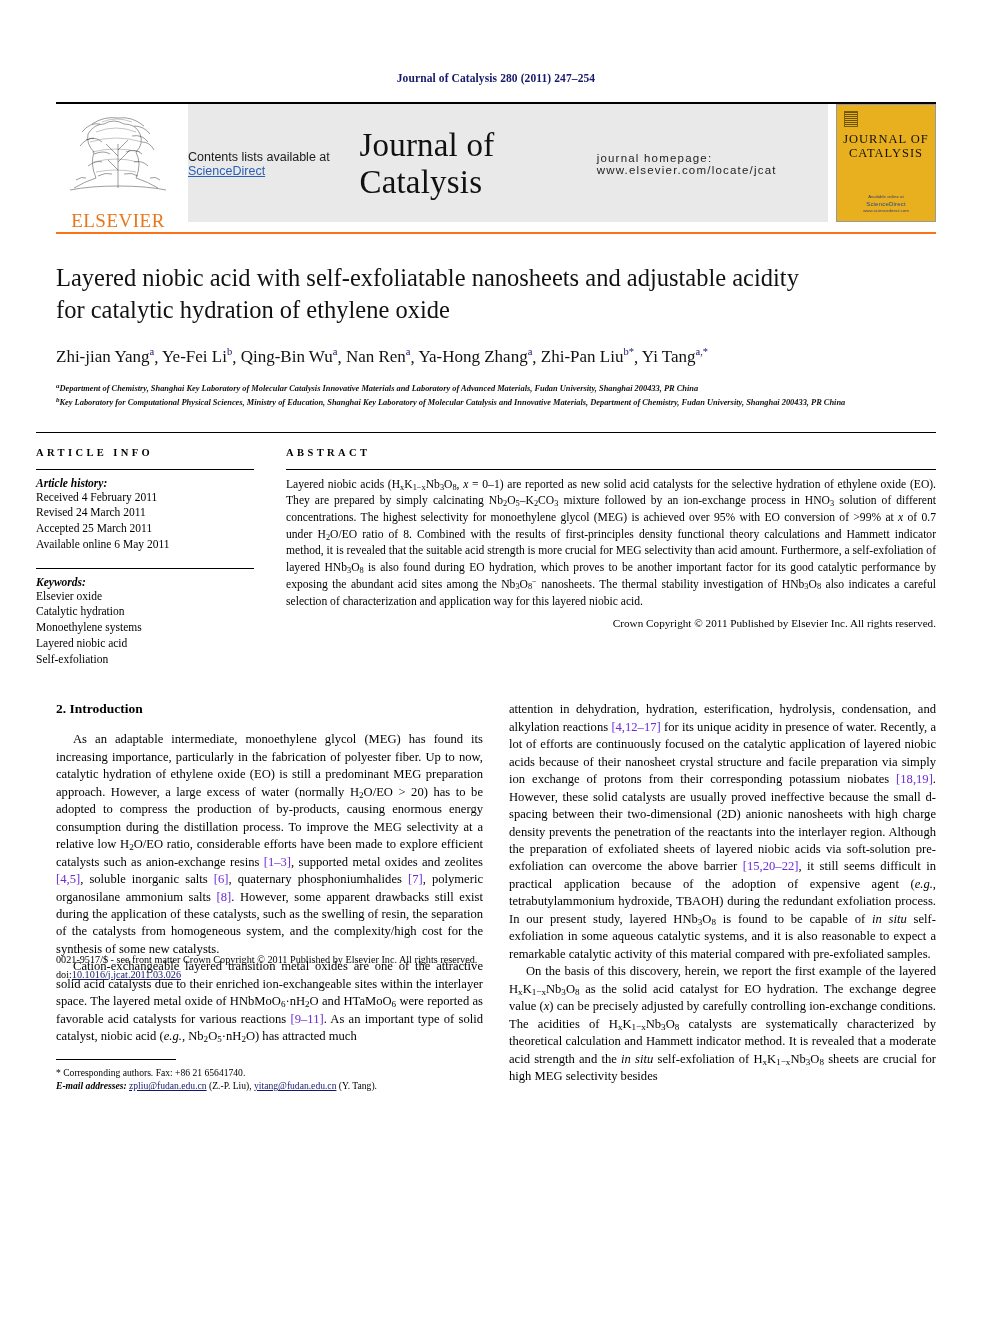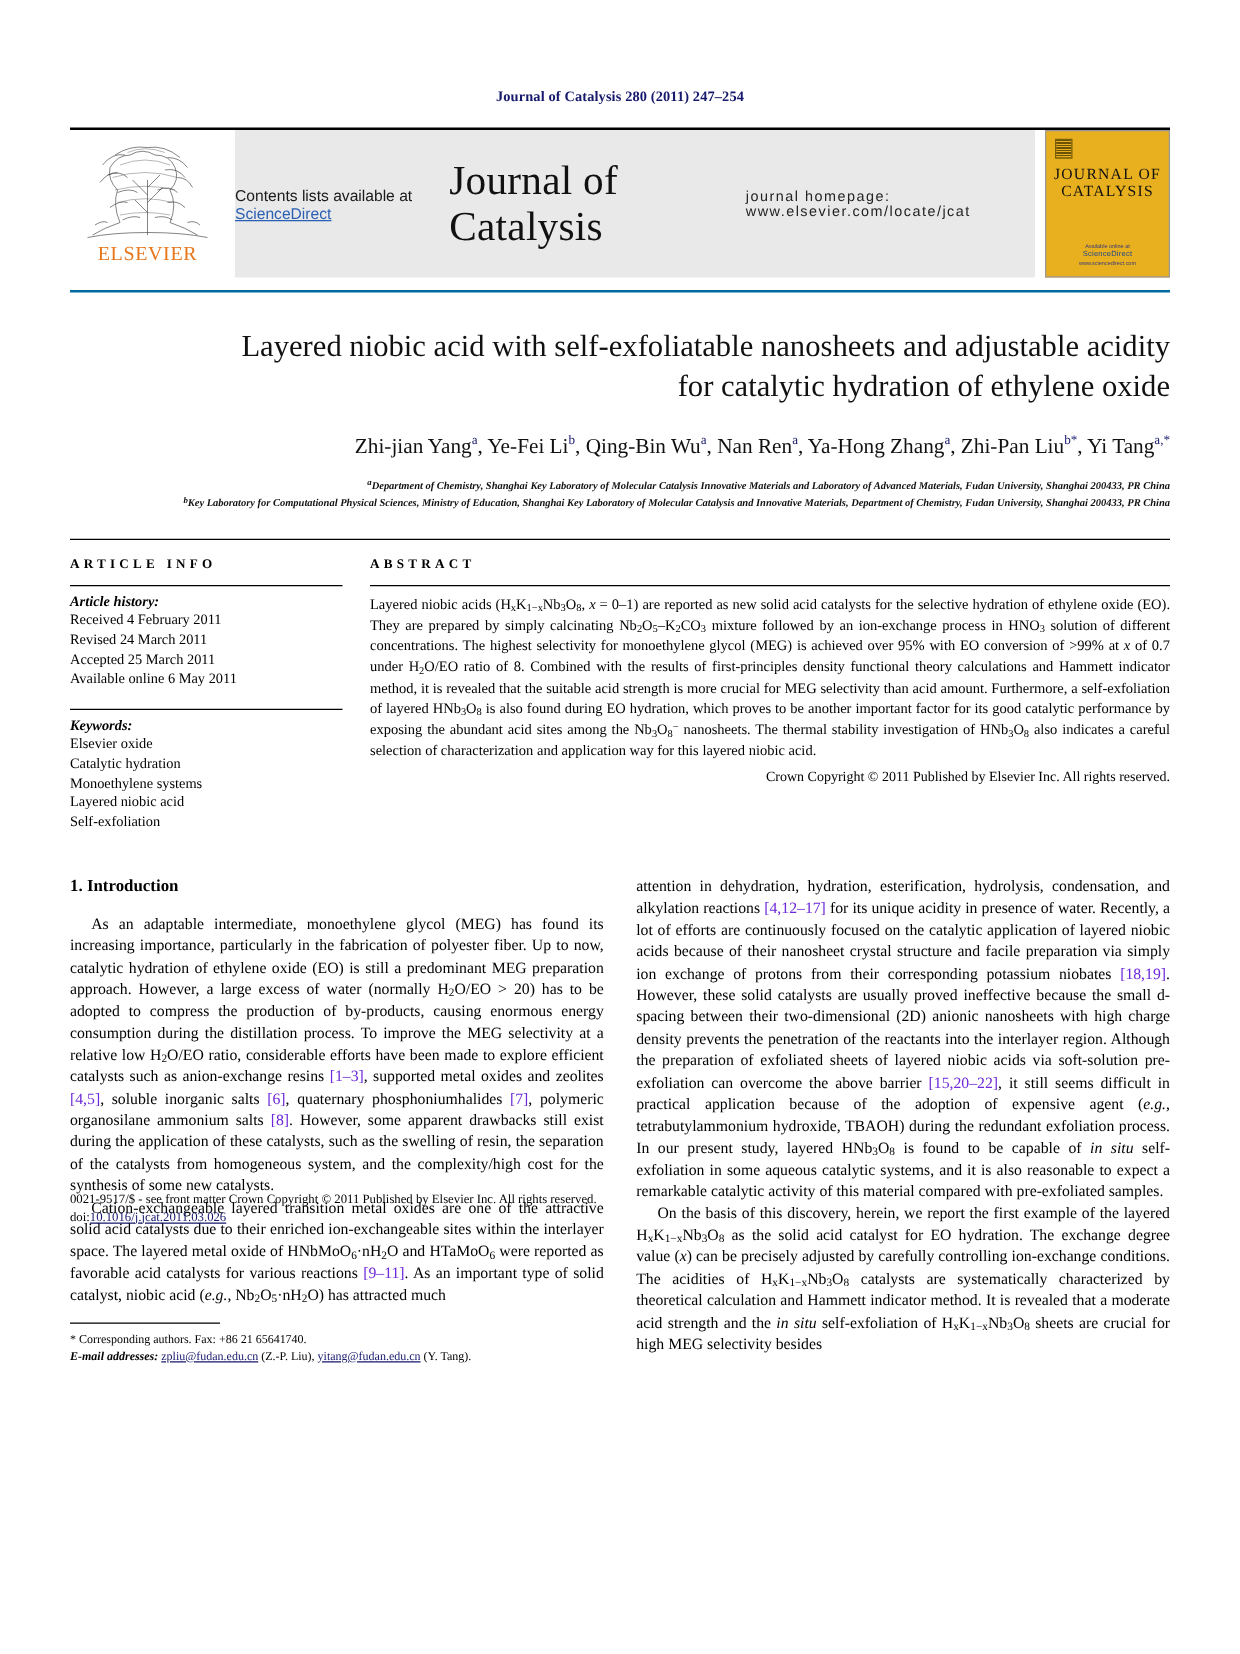--- a/index.html
+++ b/index.html
@@ -51,25 +51,25 @@
   }
   .tree-box {
     width: 112px;
     height: 84px;
     margin: 0 auto;
     position: relative;
   }
   .elsevier-word {
     text-align: center;
     font-family: "Liberation Serif", serif;
-    font-size: 16px;
+    font-size: 19px;
     letter-spacing: 0.5px;
     color: #e8761a;
     font-weight: normal;
-    margin-top: 1px;
+    margin-top: 16px;
   }
   .contents-band {
     flex: 1 1 auto;
     background: #e9e9e9;
     display: flex;
     flex-direction: row;
     justify-content: space-between;
     align-items: center;
     padding: 9px 0 8px 0;
     margin-left: 8px;
@@ -138,24 +138,23 @@
   }
   .cover-sd {
     color: #24488c;
     font-size: 6px;
     letter-spacing: 0.2px;
   }
 
   
   .title-area {
     margin: 0 56px;
-    border-top: 2px solid #0369a1;
+    border-top: 2px solid #f97316;
     margin-top: 10px;
     padding-top: 28px;
-    text-align: right;
   }
   .art-title {
     font-size: 24.5px;
     line-height: 1.30;
     font-family: "Liberation Serif", serif;
     color: #111;
     font-weight: normal;
     margin: 0 0 20px 0;
   }
   .authors {
@@ -177,25 +176,25 @@
     font-family: "Liberation Serif", serif;
     font-weight: bold;
   }
   .affil sup {
     font-size: 7px;
     font-weight: bold;
   }
 
   
   .info-abstract {
-    margin: 22px 56px 0 56px;
+    margin: 22px 56px 0 36px;
     border-top: 1px solid #000;
     padding-top: 14px;
     display: flex;
-    gap: 22px;
+    gap: 32px;
     justify-content: center;
   }
   .col-info {
     width: 218px;
     flex: 0 0 218px;
   }
   .sec-head {
     font-size: 10.5px;
     font-weight: bold;
     letter-spacing: 3.4px;
@@ -413,21 +412,21 @@
       <div class="abstract-body">
         Layered niobic acids (H<sub>x</sub>K<sub>1−x</sub>Nb<sub>3</sub>O<sub>8</sub>, <i>x</i> = 0–1) are reported as new solid acid catalysts for the selective hydration of ethylene oxide (EO). They are prepared by simply calcinating Nb<sub>2</sub>O<sub>5</sub>–K<sub>2</sub>CO<sub>3</sub> mixture followed by an ion-exchange process in HNO<sub>3</sub> solution of different concentrations. The highest selectivity for monoethylene glycol (MEG) is achieved over 95% with EO conversion of &gt;99% at <i>x</i> of 0.7 under H<sub>2</sub>O/EO ratio of 8. Combined with the results of first-principles density functional theory calculations and Hammett indicator method, it is revealed that the suitable acid strength is more crucial for MEG selectivity than acid amount. Furthermore, a self-exfoliation of layered HNb<sub>3</sub>O<sub>8</sub> is also found during EO hydration, which proves to be another important factor for its good catalytic performance by exposing the abundant acid sites among the Nb<sub>3</sub>O<sub>8</sub><sup>−</sup> nanosheets. The thermal stability investigation of HNb<sub>3</sub>O<sub>8</sub> also indicates a careful selection of characterization and application way for this layered niobic acid.
       </div>
       <div class="copyright">Crown Copyright © 2011 Published by Elsevier Inc. All rights reserved.</div>
     </div>
   </div>
 
   <div class="body-cols">
 
     <div class="bcol">
-      <h2 class="sect-title">1. Introduction</h2>
+      <h2 class="sect-title">2. Introduction</h2>
 
       <p class="para">
         As an adaptable intermediate, monoethylene glycol (MEG) has found its increasing importance, particularly in the fabrication of polyester fiber. Up to now, catalytic hydration of ethylene oxide (EO) is still a predominant MEG preparation approach. However, a large excess of water (normally H<sub>2</sub>O/EO &gt; 20) has to be adopted to compress the production of by-products, causing enormous energy consumption during the distillation process. To improve the MEG selectivity at a relative low H<sub>2</sub>O/EO ratio, considerable efforts have been made to explore efficient catalysts such as anion-exchange resins <span class="ref">[1–3]</span>, supported metal oxides and zeolites <span class="ref">[4,5]</span>, soluble inorganic salts <span class="ref">[6]</span>, quaternary phosphoniumhalides <span class="ref">[7]</span>, polymeric organosilane ammonium salts <span class="ref">[8]</span>. However, some apparent drawbacks still exist during the application of these catalysts, such as the swelling of resin, the separation of the catalysts from homogeneous system, and the complexity/high cost for the synthesis of some new catalysts.
       </p>
 
       <p class="para">
         Cation-exchangeable layered transition metal oxides are one of the attractive solid acid catalysts due to their enriched ion-exchangeable sites within the interlayer space. The layered metal oxide of HNbMoO<sub>6</sub>·nH<sub>2</sub>O and HTaMoO<sub>6</sub> were reported as favorable acid catalysts for various reactions <span class="ref">[9–11]</span>. As an important type of solid catalyst, niobic acid (<i>e.g.</i>, Nb<sub>2</sub>O<sub>5</sub>·nH<sub>2</sub>O) has attracted much
       </p>
 
       <div class="footnote-box">

